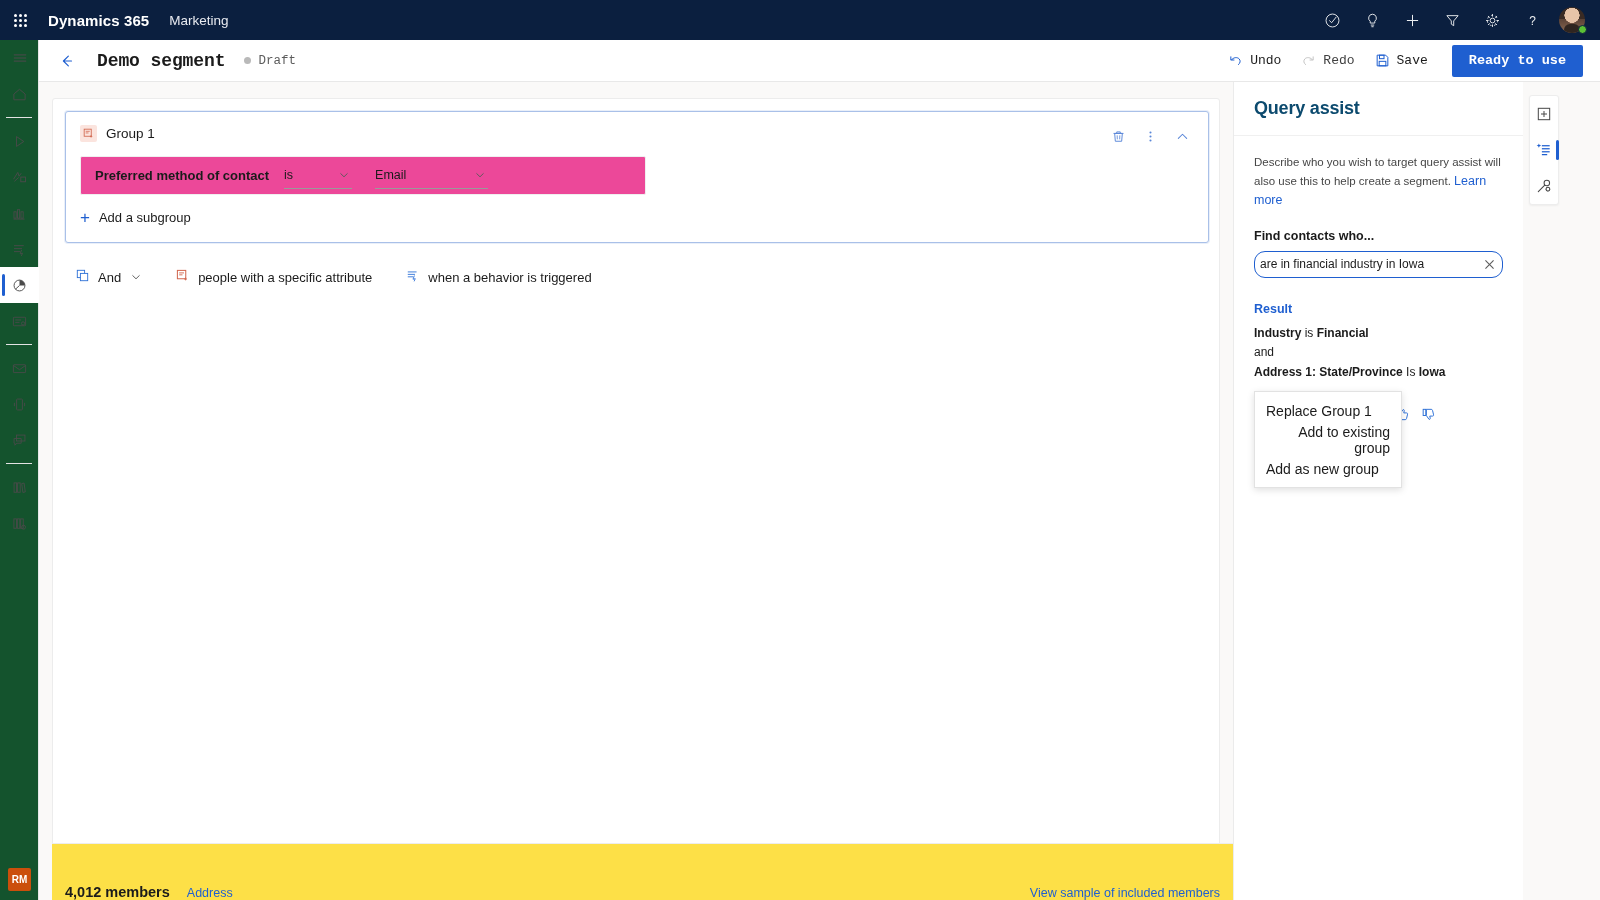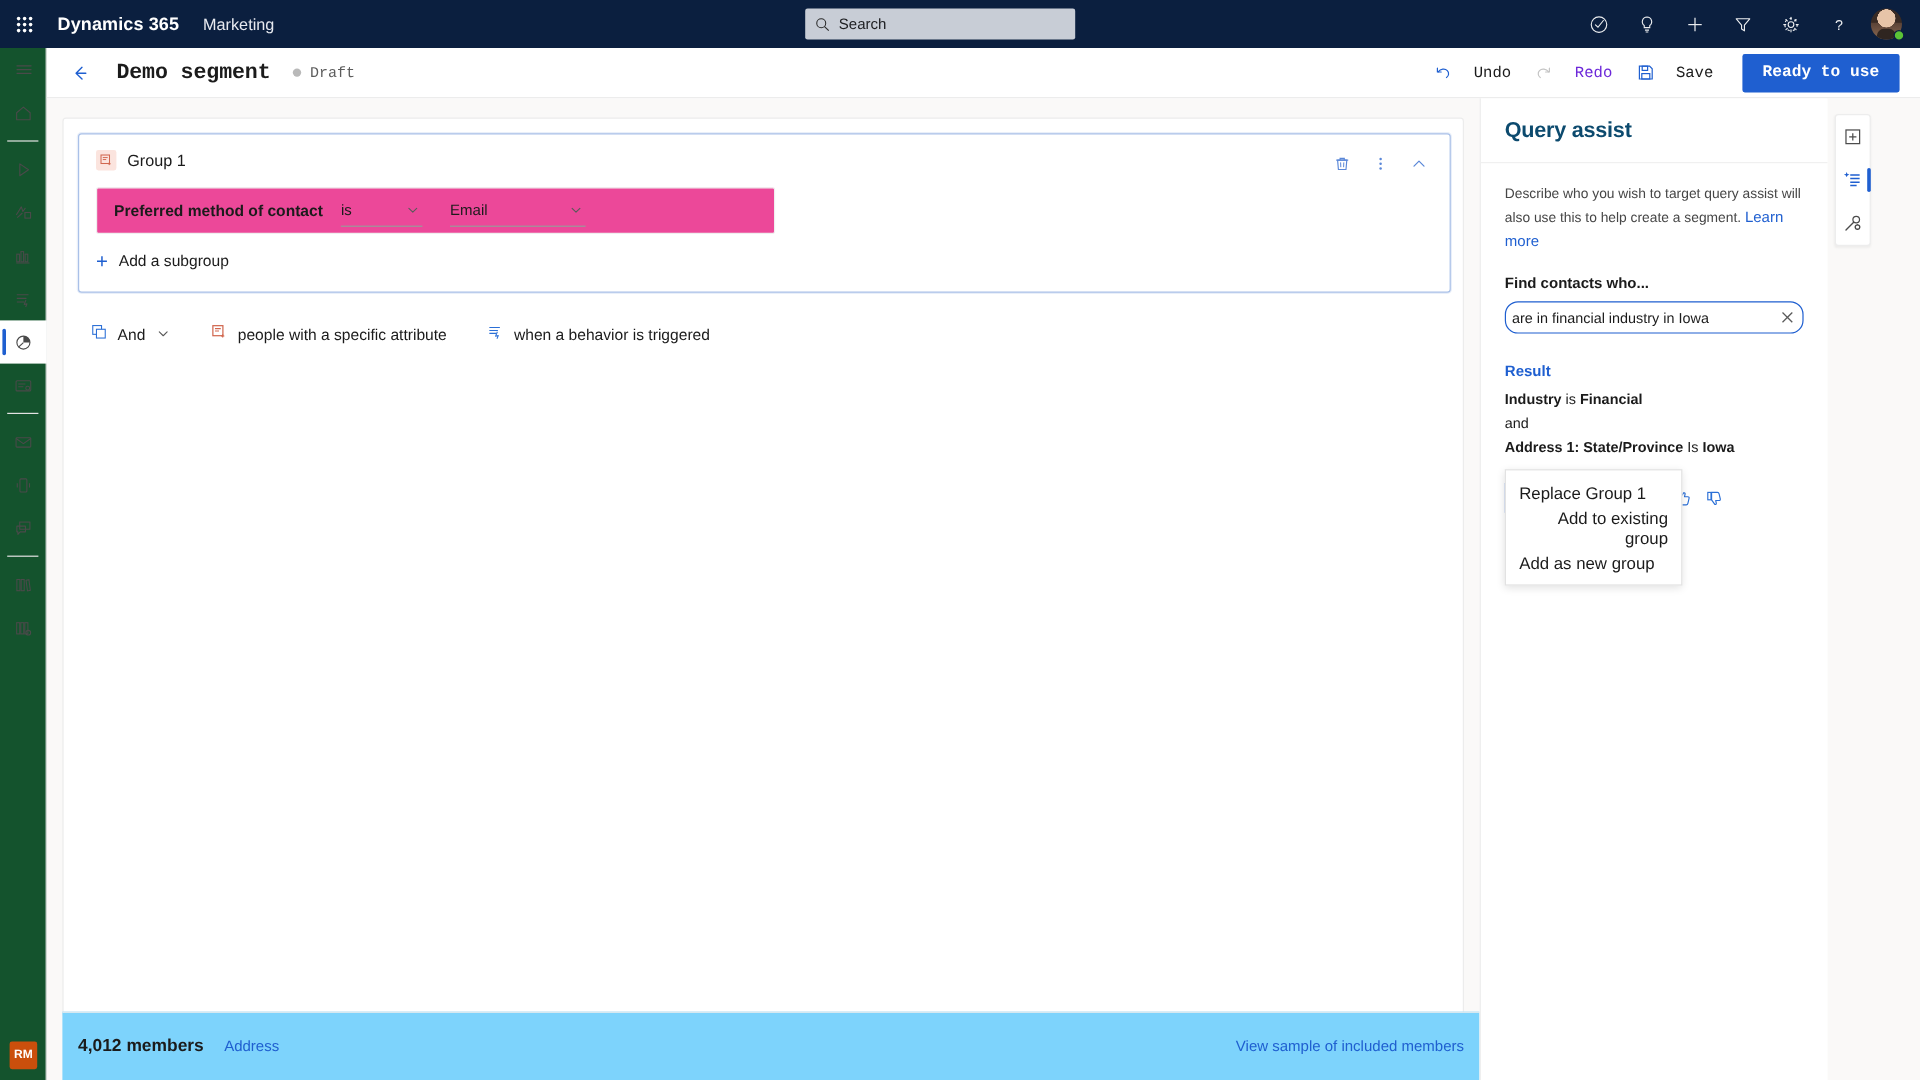--- a/index.html
+++ b/index.html
@@ -99,25 +99,25 @@
   .page-title { font-size: 18px; font-weight: bold; color: #1b1b1b; margin-left: 14px; letter-spacing: -.1px; }
   .status-chip {
     display: flex; align-items: center; gap: 7px; margin-left: 19px;
     font-size: 12.5px; color: #5c5c5c;
   }
   .status-dot { width: 7px; height: 7px; border-radius: 50%; background: #b9b9b9; display: block; }
   .cmd-right {
     margin-left: auto; display: flex; align-items: center; gap: 0; padding-right: 17px;
   }
   .cmd-btn {
-    display: flex; align-items: center; gap: 18px; padding: 0 10px; height: 32px;
+    display: flex; align-items: center; gap: 7px; padding: 0 10px; height: 32px;
     font-size: 13px; color: #1b1b1b; cursor: pointer; background: none; border: none;
     font-family: inherit;
   }
-  .cmd-btn.disabled { color: #6d28d9; cursor: default; }
+  .cmd-btn.disabled { color: #404040; cursor: default; }
   .cmd-btn .gl { color: #1f5fd0; display: flex; align-items: center; }
   .cmd-btn.disabled .gl { color: #c4c4c4; }
   .primary-btn {
     background: #1f5fd0; color: #fff; font-size: 13.5px; font-weight: bold;
     height: 32px; padding: 0 17px; border: none; border-radius: 2px; margin-left: 14px;
     cursor: pointer; font-family: inherit;
   }
 
   
   .canvas {
@@ -172,22 +172,22 @@
   }
   .logic-item {
     display: flex; align-items: center; gap: 9px; font-size: 13px; color: #1b1b1b;
     cursor: pointer; padding: 5px 0;
   }
   .logic-item + .logic-item { margin-left: 34px; }
 
   
   .bottombar {
     position: absolute; left: 52px; bottom: 0; width: 1181px; height: 57px;
-    background: #7dd3fc; border-top: 1px solid #ededed;
-    display: flex; align-items: center; padding: 0 13px;
+    background: #fde047; border-top: 1px solid #ededed;
+    display: flex; align-items: flex-end; padding: 0 13px;
   }
   .members-count { font-size: 14.5px; font-weight: bold; color: #1b1b1b; }
   .link { color: #1f5fd0; font-size: 12.5px; cursor: pointer; }
   .refresh-link { margin-left: 17px; }
   .view-sample { margin-left: auto; }
 
   
   .qpanel {
     position: absolute; top: 82px; left: 1233px; width: 290px; height: 818px;
     background: #ffffff; border-left: 1px solid #ebebeb;
@@ -263,27 +263,20 @@
         <i></i>
         <i></i>
         <i></i>
         <i></i>
         <i></i>
       </div>
   </div>
   <span class="brand">Dynamics 365</span>
   <span class="app-name">Marketing</span>
 
-  <div class="topsearch">
-    <svg width="13" height="13" viewBox="0 0 16 16">
-      <circle cx="6.6" cy="6.6" r="4.6" fill="none" stroke="#2b2b2b" stroke-width="1.1"></circle>
-      <line x1="10" y1="10" x2="14.3" y2="14.3" stroke="#2b2b2b" stroke-width="1.1"></line>
-    </svg>
-    <span class="ph">Search</span>
-  </div>
 
   <div class="top-icons">
     <div class="ticon">
       <svg width="17" height="17" viewBox="0 0 20 20">
           <circle cx="10" cy="10" r="7.6" fill="none" stroke="#fff" stroke-width="1.1"></circle>
           <path d="M6.5 10.2 L9 12.6 L14.3 6" fill="none" stroke="#fff" stroke-width="1.1" stroke-linecap="round"></path>
         </svg>
     </div>
     <div class="ticon">
       <svg width="17" height="17" viewBox="0 0 20 20">

